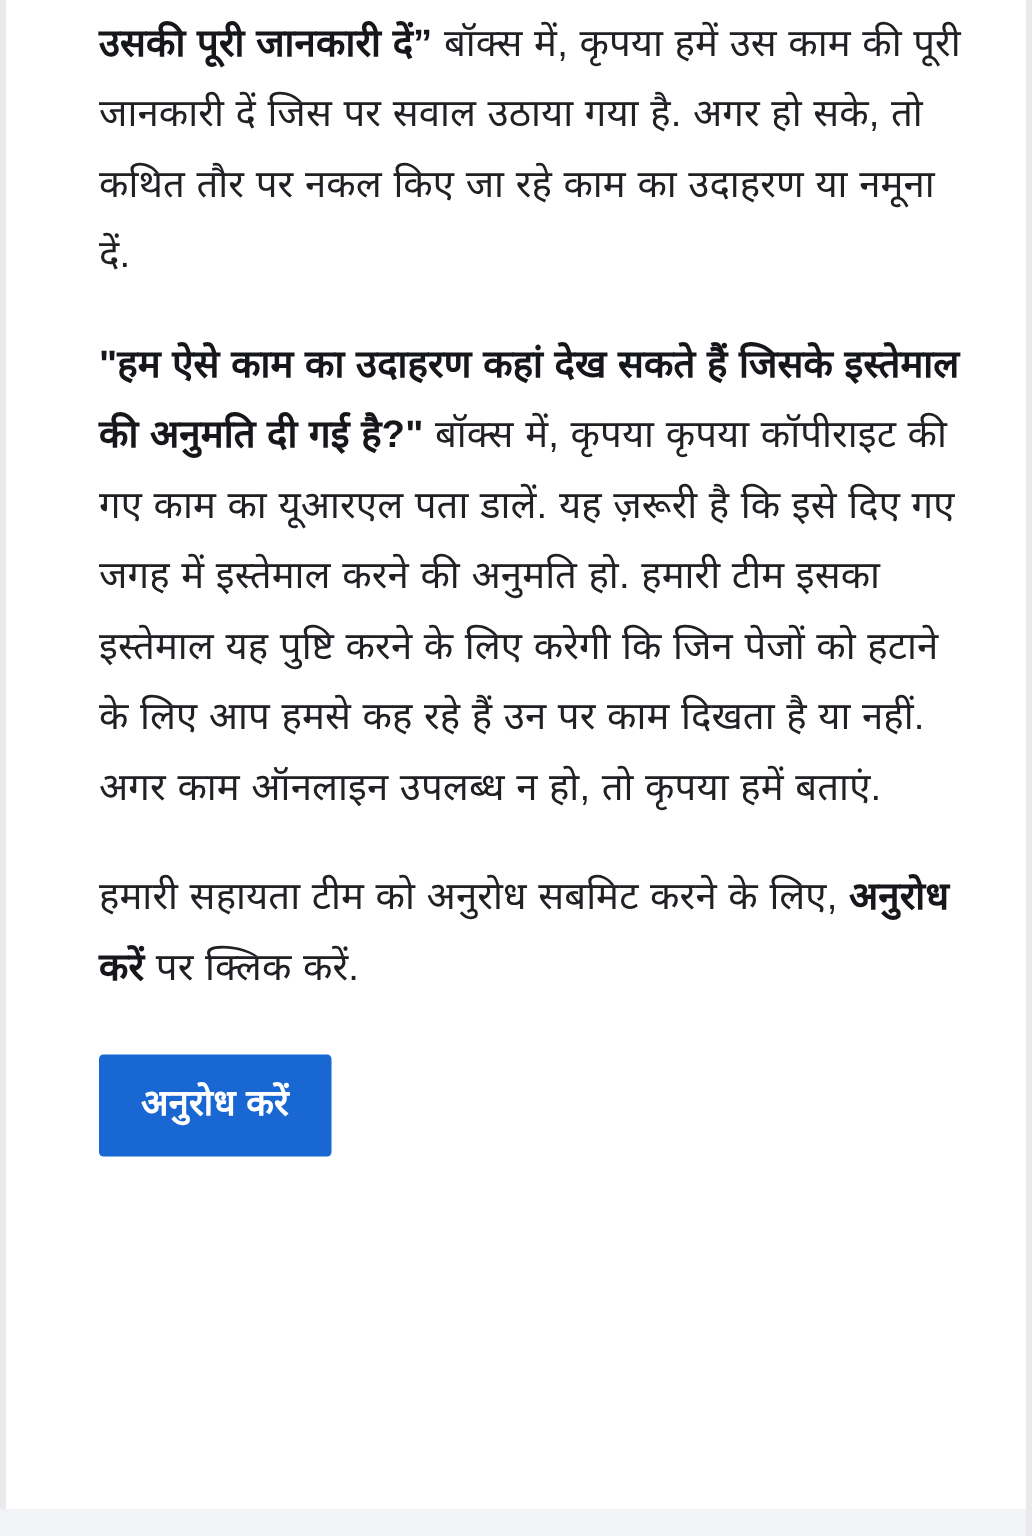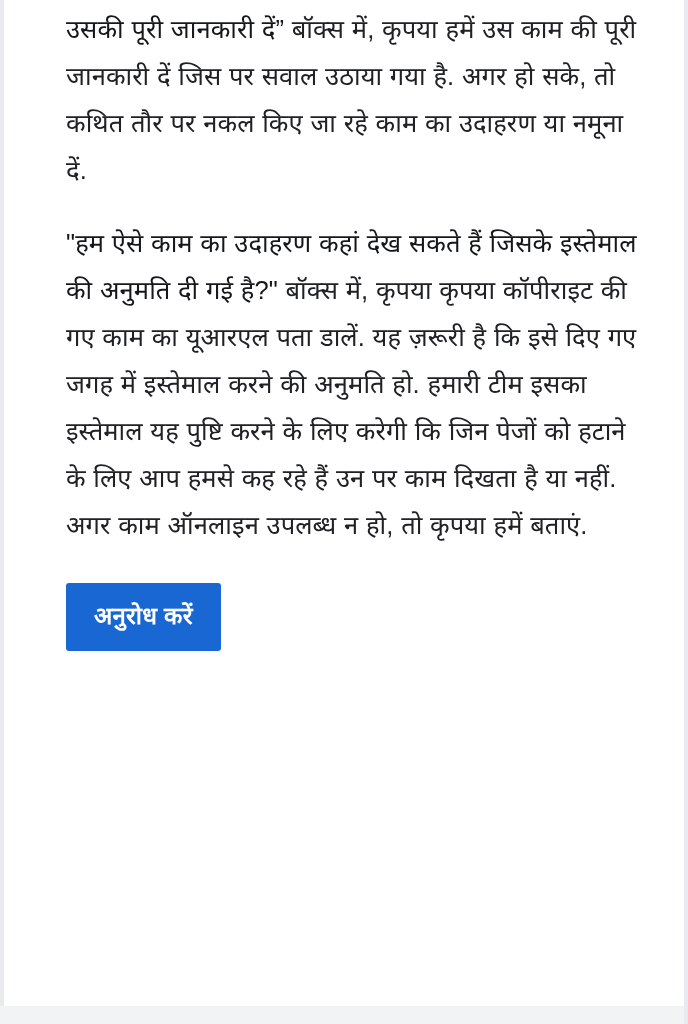--- a/index.html
+++ b/index.html
@@ -45,21 +45,21 @@
     line-height: 47px;
     color: #202124;
     margin: 0 0 26px 0;
     letter-spacing: 0.1px;
     word-spacing: 0.5px;
   }
   .para.first {
     padding-top: 6px;
   }
   .b {
-    font-weight: normal;
+    font-weight: bold;
     color: #15171a;
   }
   .cta-wrap {
     margin-top: 34px;
   }
   .cta-button {
     display: inline-block;
     background: #1967d2;
     color: #ffffff;
     font-size: 24px;
@@ -88,19 +88,22 @@
 
   <p class="para first">
     <span class="b">उसकी पूरी जानकारी दें”</span><span> बॉक्स में, कृपया हमें उस काम की पूरी जानकारी दें जिस पर सवाल उठाया गया है. अगर हो सके, तो कथित तौर पर नकल किए जा रहे काम का उदाहरण या नमूना दें.</span>
   </p>
 
   <p class="para">
     <span class="b">"हम ऐसे काम का उदाहरण कहां देख सकते हैं जिसके इस्तेमाल की अनुमति दी गई है?"</span><span> बॉक्स में, कृपया कृपया कॉपीराइट की गए काम का यूआरएल पता डालें. यह ज़रूरी है कि इसे दिए गए जगह में इस्तेमाल करने की अनुमति हो. हमारी टीम इसका इस्तेमाल यह पुष्टि करने के लिए करेगी कि जिन पेजों को हटाने के लिए आप हमसे कह रहे हैं उन पर काम दिखता है या नहीं. अगर काम ऑनलाइन उपलब्ध न हो, तो कृपया हमें बताएं.</span>
   </p>
 
 
+  <p class="para">
+    <span>हमारी सहायता टीम को अनुरोध सबमिट करने के लिए, </span><span class="b">अनुरोध करें</span><span> पर क्लिक करें.</span>
+  </p>
 
   <div class="cta-wrap">
     <button class="cta-button">अनुरोध करें</button>
   </div>
 
   <div class="bottom-strip"></div>
 </div>
 
 </body></html>

